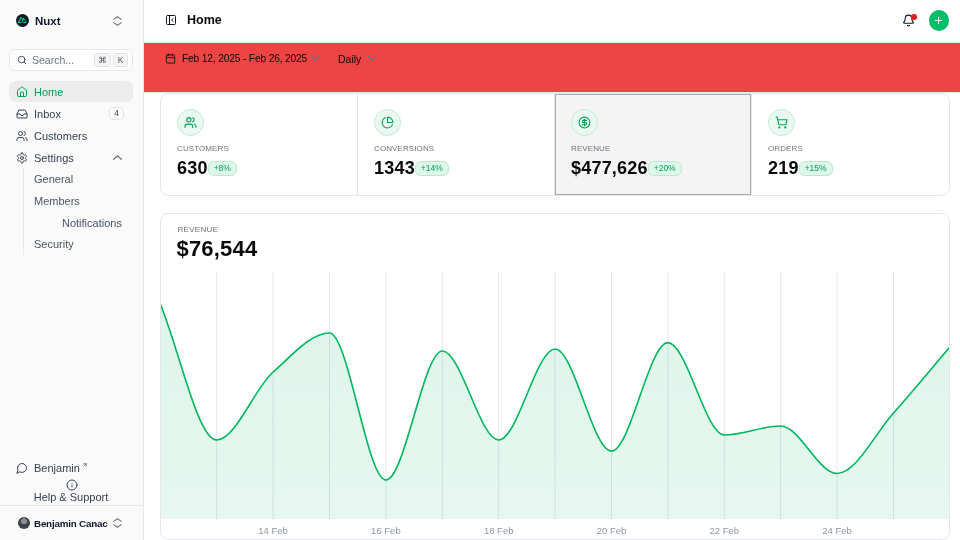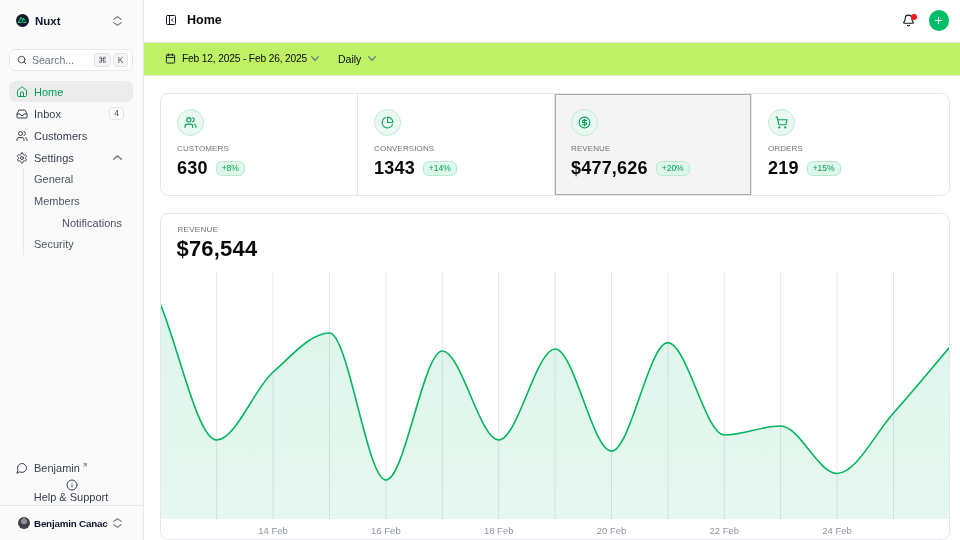--- a/index.html
+++ b/index.html
@@ -14,34 +14,34 @@
 .micon { width:12px; height:12px; flex:0 0 12px; margin-left:7px; margin-right:6px; }
 .mtext { font-size:11px; font-weight:500; color:#374151; }
 .item { height:21px; border-radius:6px; }
 .item.active { background:#ececed; }
 .item.active .mtext { color:#00a155; }
 .sub { font-size:11px; color:#4b5563; position:absolute; left:34px; }
 kbd { font-family:"Liberation Sans", sans-serif; }
 
 #header { position:absolute; left:144px; top:0; width:816px; height:42.5px;
   background:#fff; border-bottom:1px solid #e5e7eb; }
-#toolbar { position:absolute; left:144px; top:42.5px; width:816px; height:33px;
-  background:#bef264; border-bottom:1px solid #e5e7eb; }
+#toolbar { position:absolute; left:144px; top:42.5px; width:816px; height:50px;
+  background:#ef4444; border-bottom:1px solid #e5e7eb; }
 
 #stats { position:absolute; left:160px; top:93px; width:790px; height:103px;
   border:1px solid #e5e7eb; border-radius:8px; background:#fff; display:flex; overflow:hidden; }
 .stat { width:197.5px; position:relative; border-right:1px solid #e5e7eb; }
 .stat:last-child { border-right:none; }
 .stat.sel { background:#f4f4f5; box-shadow: inset 0 0 0 1px #ababb2; }
 .iconcircle { position:absolute; left:16px; top:15px; width:27px; height:27px;
   border-radius:50%; background:#e9f8f0; border:1px solid #c2ebd5;
   display:flex; align-items:center; justify-content:center; }
 .statlabel { position:absolute; left:16px; top:50px; font-size:8px; letter-spacing:0.1px;
   color:#71717a; font-weight:500; }
-.statval { position:absolute; left:16px; top:64px; display:flex; align-items:center; gap:8px; }
+.statval { position:absolute; left:16px; top:64px; display:flex; align-items:center; gap:0; }
 .statnum { font-size:18px; font-weight:bold; color:#09090b; letter-spacing:0.2px; }
 .badge { background:#def7ea; color:#00a155; font-size:8.5px; font-weight:500;
   padding:2px 5px; border-radius:6px; line-height:1; border:1px solid #b9e9cf; }
 
 #chartcard { position:absolute; left:160px; top:213px; width:790px; height:327px;
   border:1px solid #e5e7eb; border-radius:8px; background:#fff; overflow:hidden; }
 </style>
 </head>
 <body>
 

